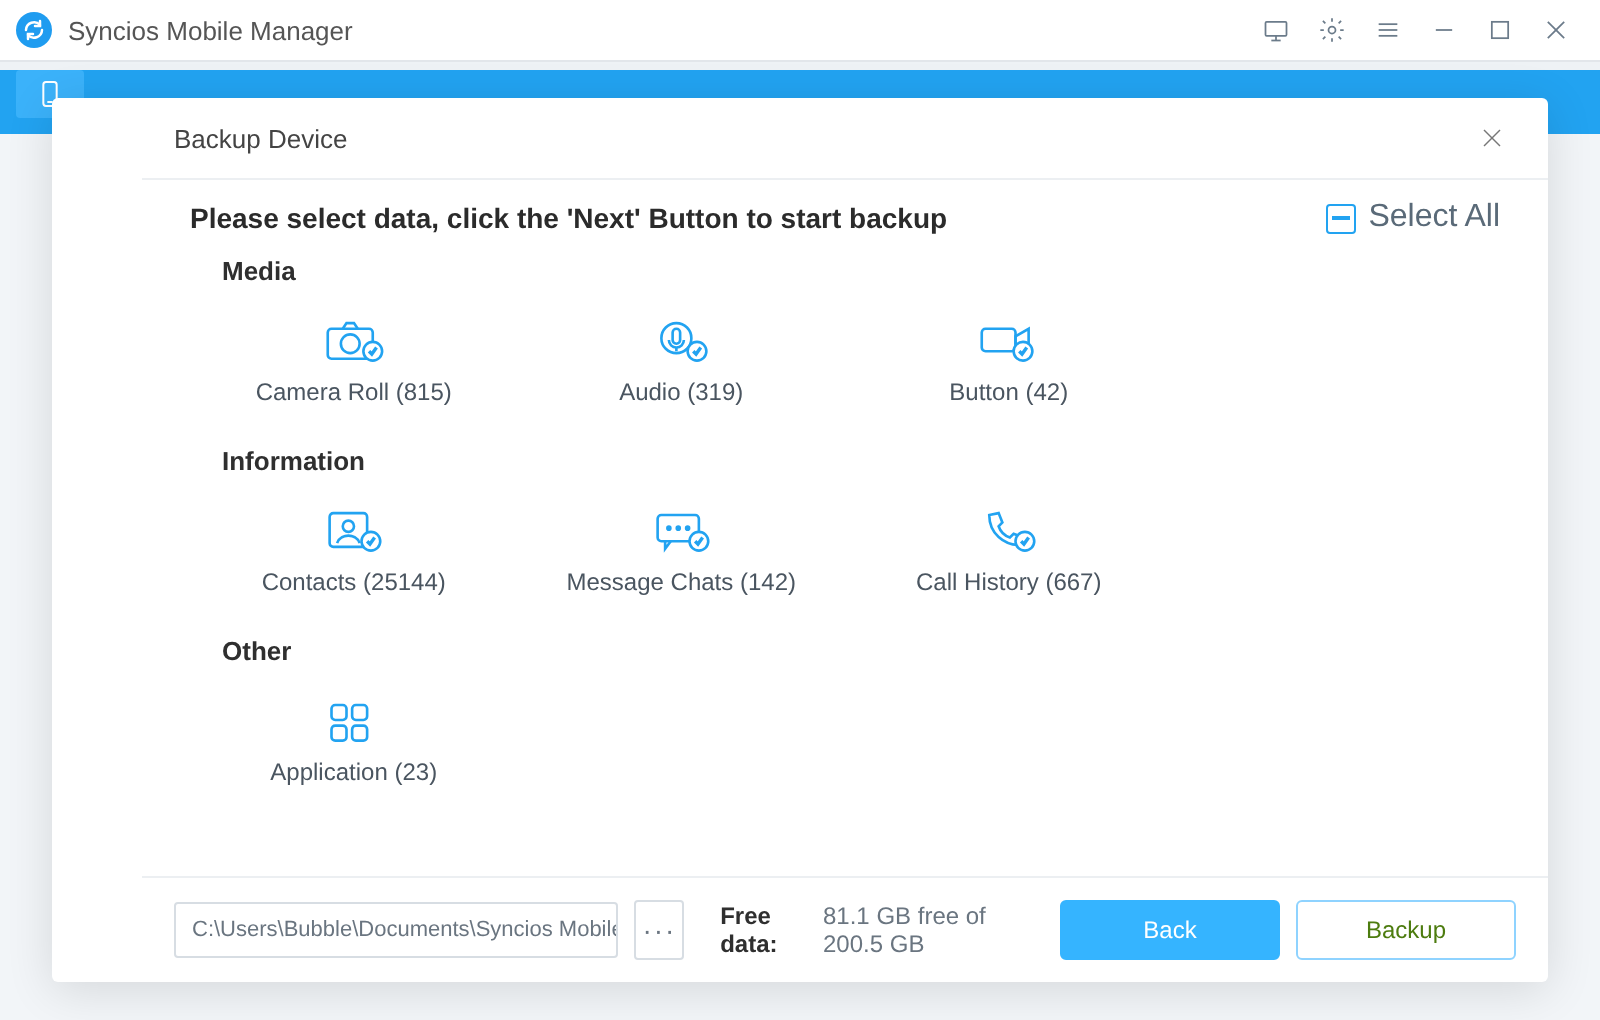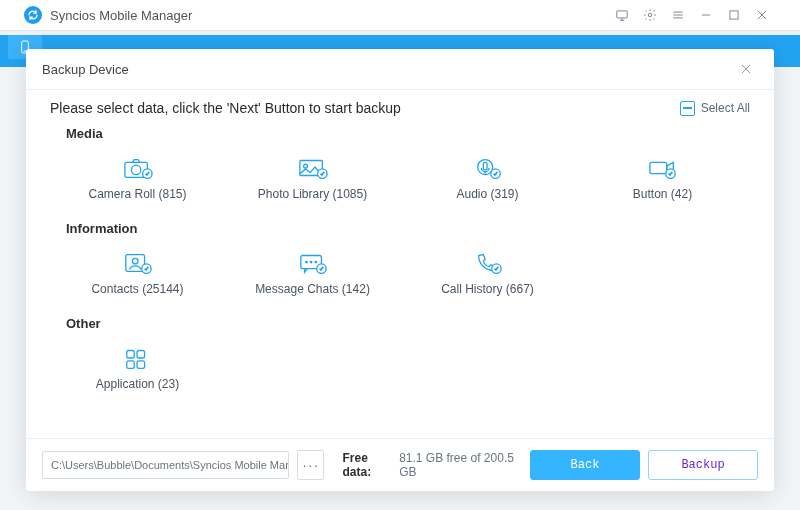--- a/index.html
+++ b/index.html
@@ -13,21 +13,21 @@
     color: #333;
     font-size: 13px;
   }
   
   .titlebar {
     height: 30px;
     background: #ffffff;
     border-bottom: 1px solid #e2e6ea;
     display: flex;
     align-items: center;
-    padding: 0 24px;
+    padding: 0 8px;
   }
   .titlebar .logo {
     width: 18px; height: 18px; border-radius: 50%;
     background: #1f9cf0;
     display: flex; align-items: center; justify-content: center;
     margin-right: 8px;
   }
   .titlebar .logo svg { width: 12px; height: 12px; fill: #fff; }
   .titlebar .title { font-size: 13px; color: #555; font-weight: 500; }
   .titlebar .spacer { flex: 1; }
@@ -56,20 +56,21 @@
   }
   
   .modal {
     position: absolute;
     left: 26px; right: 26px; top: -18px; bottom: 24px;
     background: #ffffff;
     border-radius: 3px;
     box-shadow: 0 4px 24px rgba(0,0,0,0.12);
     display: flex;
     flex-direction: column;
+    padding-left: 45px;
   }
   .modal-header {
     height: 40px;
     display: flex; align-items: center;
     padding: 0 16px;
     border-bottom: 1px solid #eceff2;
     color: #444;
     font-size: 13px;
   }
   .modal-header .spacer { flex: 1; }
@@ -77,23 +78,23 @@
   .modal-header .close svg { width:12px; height:12px; stroke: currentColor; stroke-width:1.5; }
   .modal-body {
     flex: 1;
     padding: 10px 24px 0 24px;
     overflow: hidden;
   }
   .instruction-row {
     display: flex; align-items: center;
     margin-bottom: 10px;
   }
-  .instruction { font-size: 14px; font-weight: 400; color: #2b2b2b; }
+  .instruction { font-size: 14px; font-weight: 700; color: #2b2b2b; }
   .instruction-row .spacer { flex: 1; }
-  .select-all { display: flex; align-items: flex-start; color: #5a6a78; font-size: 12px; }
+  .select-all { display: flex; align-items: center; color: #5a6a78; font-size: 16px; }
   .select-all .box {
     width: 13px; height: 13px; border: 1.5px solid #22a3f1; border-radius: 2px;
     margin-right: 6px; position: relative;
   }
   .select-all .box::after {
     content: ""; position: absolute; left: 2px; right: 2px; top: 5px; height: 2px; background: #22a3f1;
   }
   .section-title {
     font-size: 13px; font-weight: 700; color: #2f2f2f;
     margin: 10px 0 4px 16px;
@@ -143,24 +144,23 @@
   }
   .free-label { font-size: 12px; font-weight: 700; color: #2f2f2f; margin-left: 10px; }
   .free-value { font-size: 12px; color: #6a7580; }
   .modal-footer .spacer { flex: 1; }
   .btn {
     min-width: 76px; height: 28px;
     border-radius: 3px;
     font-size: 12px;
     display: flex; align-items: center; justify-content: center;
     padding: 0 16px;
-    font-family: Liberation Mono, monospace;
   }
   .btn-primary { background: #35b4ff; color: #fff; border: 1px solid #35b4ff; }
-  .btn-outline { background: #fff; color: #6d28d9; border: 1px solid #8fd3ff; }
+  .btn-outline { background: #fff; color: #4d7c0f; border: 1px solid #8fd3ff; }
 </style>
 </head>
 <body>
 
 <div class="titlebar">
   <div class="logo">
     <svg viewBox="0 0 24 24">
         <path d="M4 12a8 8 0 0 1 14-5M20 12a8 8 0 0 1-14 5" stroke="#fff" fill="none" stroke-width="2.5" stroke-linecap="round"></path>
         <path d="M18 3v5h-5M6 21v-5h5" stroke="#fff" fill="none" stroke-width="2.5" stroke-linecap="round"></path>
       </svg>
@@ -244,32 +244,20 @@
           <div class="ico">
             <svg viewBox="0 0 32 24">
                 <rect x="2" y="6" width="24" height="16" rx="2"></rect>
                 <circle cx="14" cy="14" r="5"></circle>
                 <path d="M10 6l2-3h4l2 3"></path>
                 <circle cx="26" cy="18" r="5" fill="#fff"></circle>
                 <path d="M24 18l1.5 1.5L28 16" stroke-width="1.8"></path>
               </svg>
           </div>
           <div class="label"><span>Camera Roll</span> (<span>815</span>)</div>
-        </div>
-        <div class="item">
-          <div class="ico">
-            <svg viewBox="0 0 32 24">
-                <rect x="2" y="4" width="24" height="16" rx="1"></rect>
-                <circle cx="8" cy="10" r="2"></circle>
-                <path d="M2 18l6-5 5 4 5-6 8 9"></path>
-                <circle cx="26" cy="18" r="5" fill="#fff"></circle>
-                <path d="M24 18l1.5 1.5L28 16" stroke-width="1.8"></path>
-              </svg>
-          </div>
-          <div class="label"><span>Photo Library</span> (<span>1085</span>)</div>
         </div>
         <div class="item">
           <div class="ico">
             <svg viewBox="0 0 32 24">
                 <circle cx="13" cy="11" r="8"></circle>
                 <rect x="11" y="6" width="4" height="8" rx="2"></rect>
                 <path d="M9 12a4 4 0 0 0 8 0"></path>
                 <line x1="13" y1="16" x2="13" y2="18"></line>
                 <circle cx="24" cy="18" r="5" fill="#fff"></circle>
                 <path d="M22 18l1.5 1.5L26 16" stroke-width="1.8"></path>

